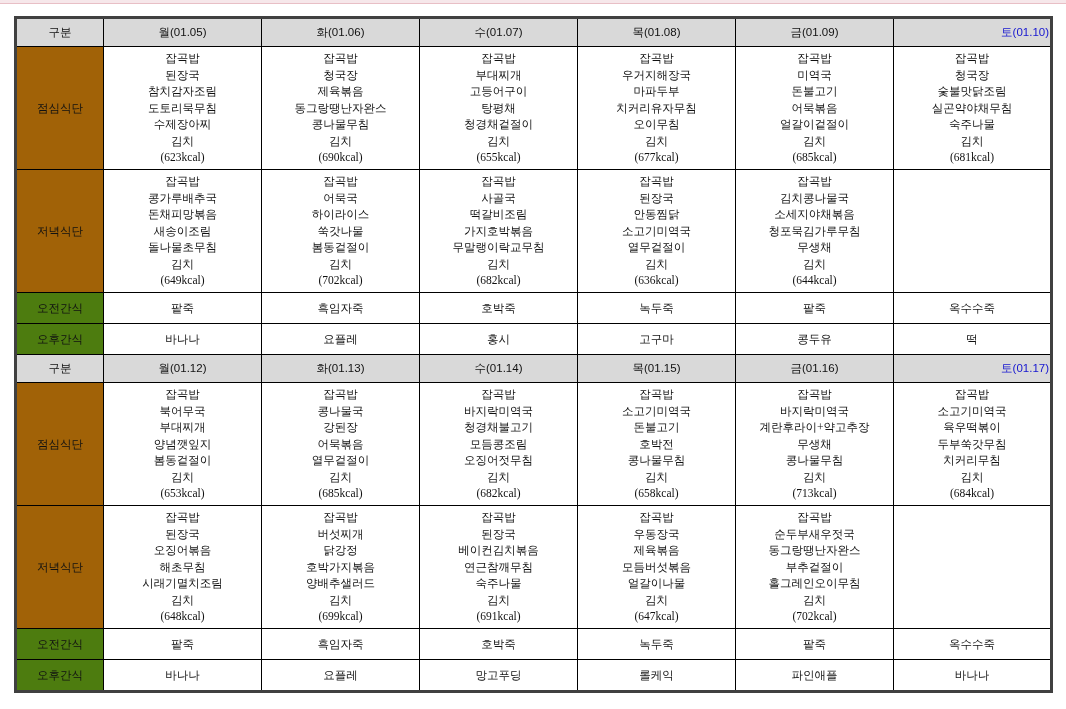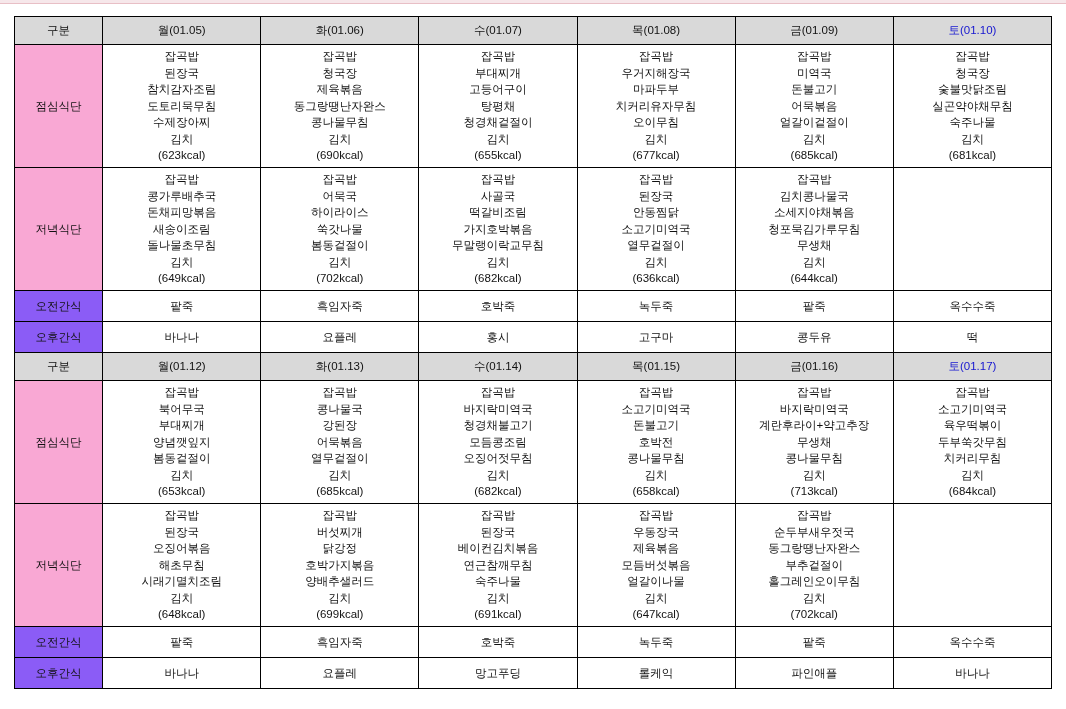--- a/index.html
+++ b/index.html
@@ -25,53 +25,55 @@
   .sheet {
     position: absolute;
     top: 16px;
     left: 14px;
     width: 1038px;
   }
   table {
     border-collapse: collapse;
     table-layout: fixed;
     width: 1038px;
-    border: 1px solid #404040;
+    border: 3px solid #404040;
   }
   td, th {
     border: 1px solid #000;
     font-size: 11.5px;
     color: #111;
     text-align: center;
     vertical-align: middle;
     padding: 2px 1px;
     line-height: 16.5px;
     font-weight: normal;
   }
   col.c0 { width: 88px; }
   col.cd { width: 158px; }
   .hdr-row td {
     background: #d9d9d9;
     height: 23px;
     font-size: 11.5px;
   }
   .hdr-row td.sat {
     color: #1515d0;
+    text-align: right;
   }
   .rowlabel {
-    background: #f9a8d4;
+    background: #a16207;
   }
   .meal-cell {
     height: 118px;
+    font-family: Liberation Serif, serif;
   }
   .snack-row td {
     height: 26px;
   }
   .snack-row td.rowlabel {
-    background: #8b5cf6;
+    background: #4d7c0f;
   }
   .menu-line {
     display: block;
     white-space: nowrap;
   }
 </style>
 </head>
 <body>
 
 <div class="top-rule"></div>

